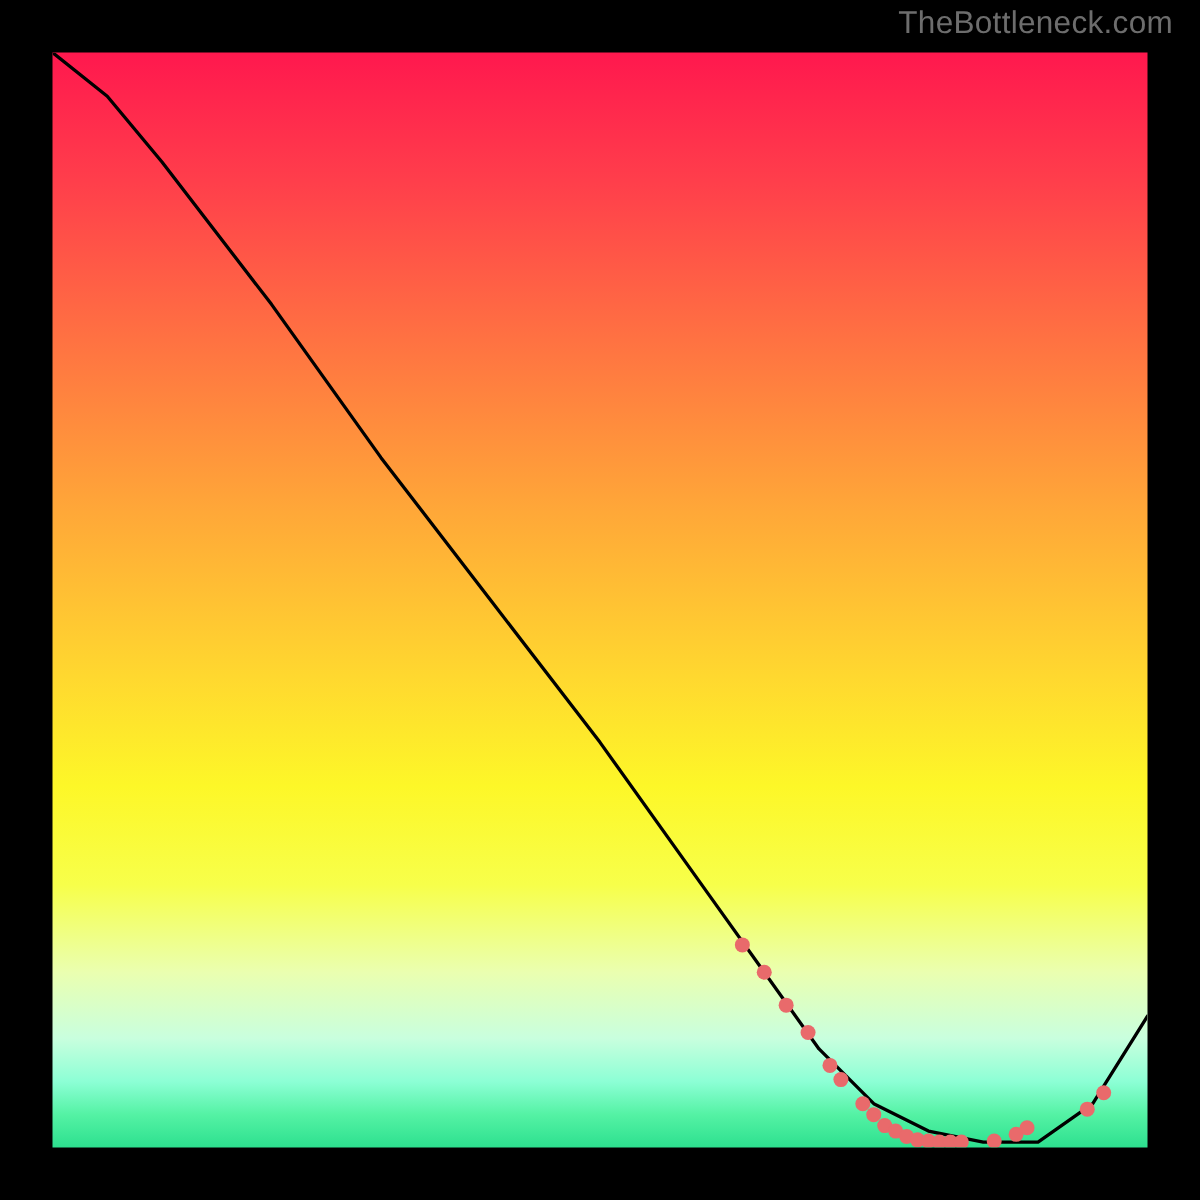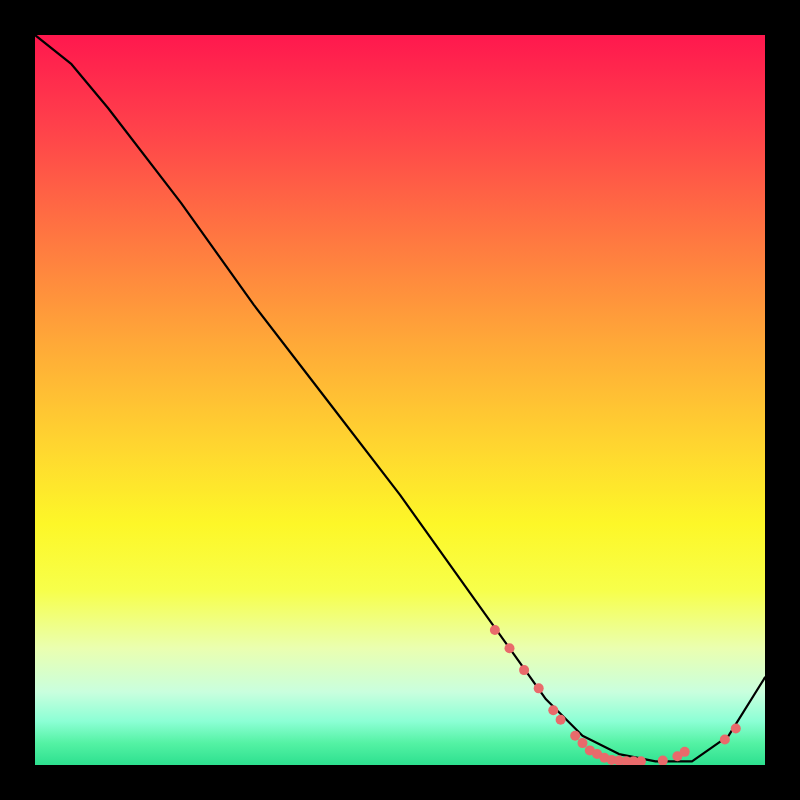--- a/index.html
+++ b/index.html
@@ -55,20 +55,21 @@
     top: 0;
     width: 730px;
     height: 730px;
     z-index: 10;
   }
 </style>
 </head>
 <body>
 
 <div class="container">
+  <div class="watermark">TheBottleneck.com</div>
   <div class="plot-area">
     <svg class="curve" viewBox="0 0 730 730" preserveAspectRatio="none">
       <g id="line-group">
           <path d="M0.00,0.00 L36.50,29.20 L73.00,73.00 L146.00,167.90 L219.00,270.10 L292.00,365.00 L365.00,459.90 L438.00,562.10 L474.50,613.20 L511.00,664.30 L547.50,700.80 L584.00,719.05 L620.50,726.35 L657.00,726.35 L693.50,700.80 L730.00,642.40" fill="none" stroke="#000000" stroke-width="2.2" stroke-linejoin="round" stroke-linecap="round"></path>
         </g>
       <g id="marker-group">
           <circle cx="459.90" cy="594.95" r="5" fill="#e96a6b"></circle>
           <circle cx="474.50" cy="613.20" r="5" fill="#e96a6b"></circle>
           <circle cx="489.10" cy="635.10" r="5" fill="#e96a6b"></circle>
           <circle cx="503.70" cy="653.35" r="5" fill="#e96a6b"></circle>

